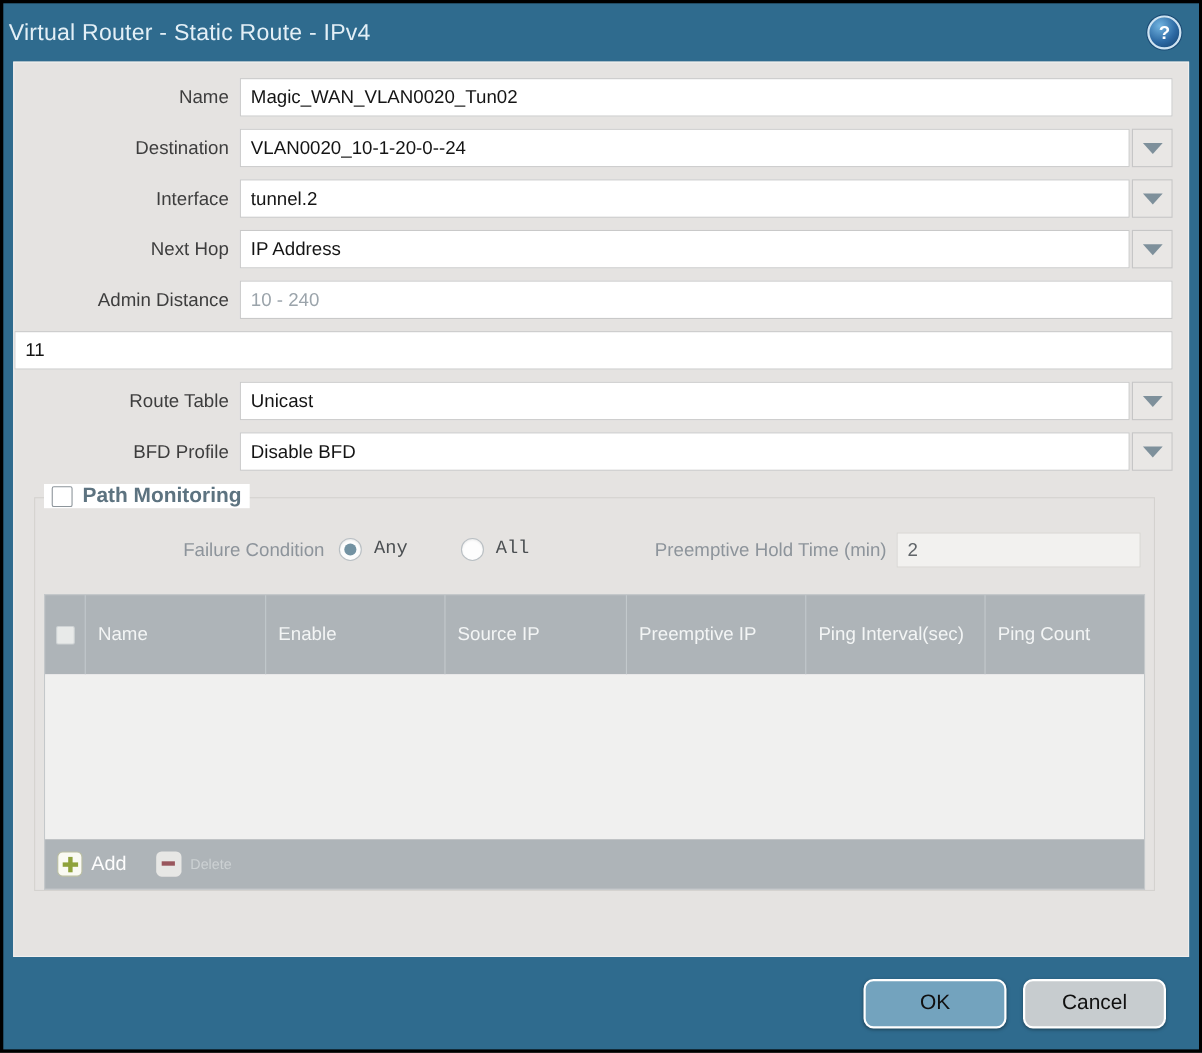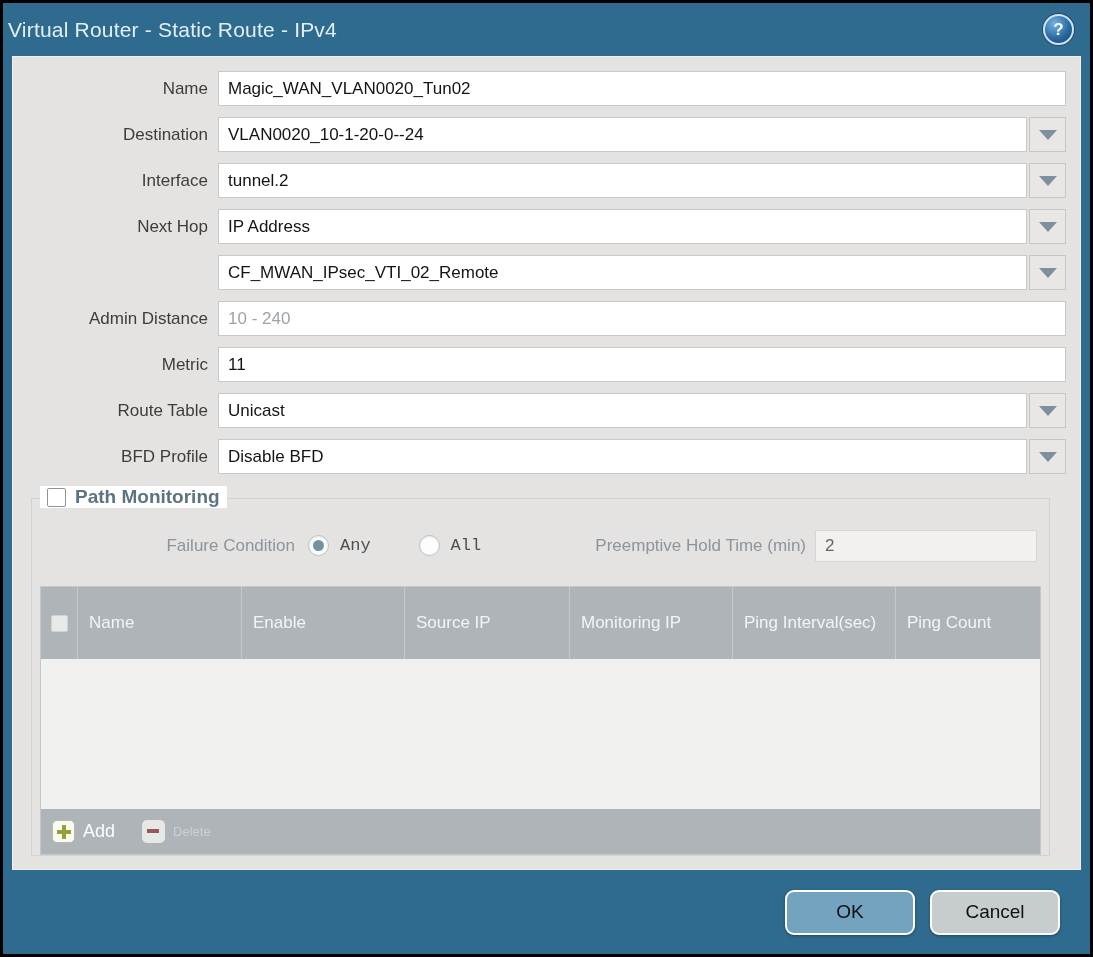--- a/index.html
+++ b/index.html
@@ -120,39 +120,29 @@
       <div class="row">
         <span class="lbl">Next Hop</span>
         <div class="fld">
           <input class="txt" value="IP Address" style="">
           <div class="dd">
             <span class="arr"></span>
           </div>
         </div>
       </div>
 
-      <div class="row">
-        <span class="lbl"></span>
-        <div class="fld">
-          <input class="txt" value="CF_MWAN_IPsec_VTI_02_Remote" style="">
-          <div class="dd">
-            <span class="arr"></span>
-          </div>
-        </div>
-      </div>
 
       <div class="row">
         <span class="lbl">Admin Distance</span>
         <div class="fld">
           <input class="txt" placeholder="10 - 240" style="">
         </div>
       </div>
 
       <div class="row">
-        <span class="lbl">Metric</span>
         <div class="fld">
           <input class="txt" value="11" style="">
         </div>
       </div>
 
       <div class="row">
         <span class="lbl">Route Table</span>
         <div class="fld">
           <input class="txt" value="Unicast" style="">
           <div class="dd">
@@ -191,21 +181,21 @@
         </div>
 
         <div class="tbl">
           <div class="tbl-head">
             <div class="th">
               <div class="th-cb"></div>
             </div>
             <div class="th">Name</div>
             <div class="th">Enable</div>
             <div class="th">Source IP</div>
-            <div class="th">Monitoring IP</div>
+            <div class="th">Preemptive IP</div>
             <div class="th">Ping Interval(sec)</div>
             <div class="th">Ping Count</div>
           </div>
           <div class="tbl-body"></div>
           <div class="tbl-foot">
             <div class="tool">
               <span class="ico-add"></span>
               <span class="tool-lbl-add">Add</span>
             </div>
             <div class="tool">

